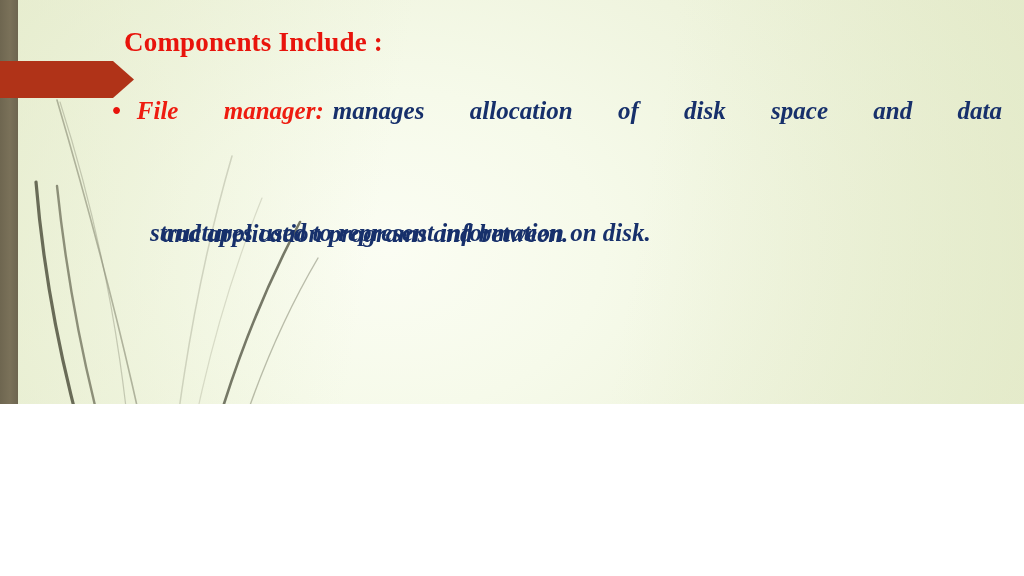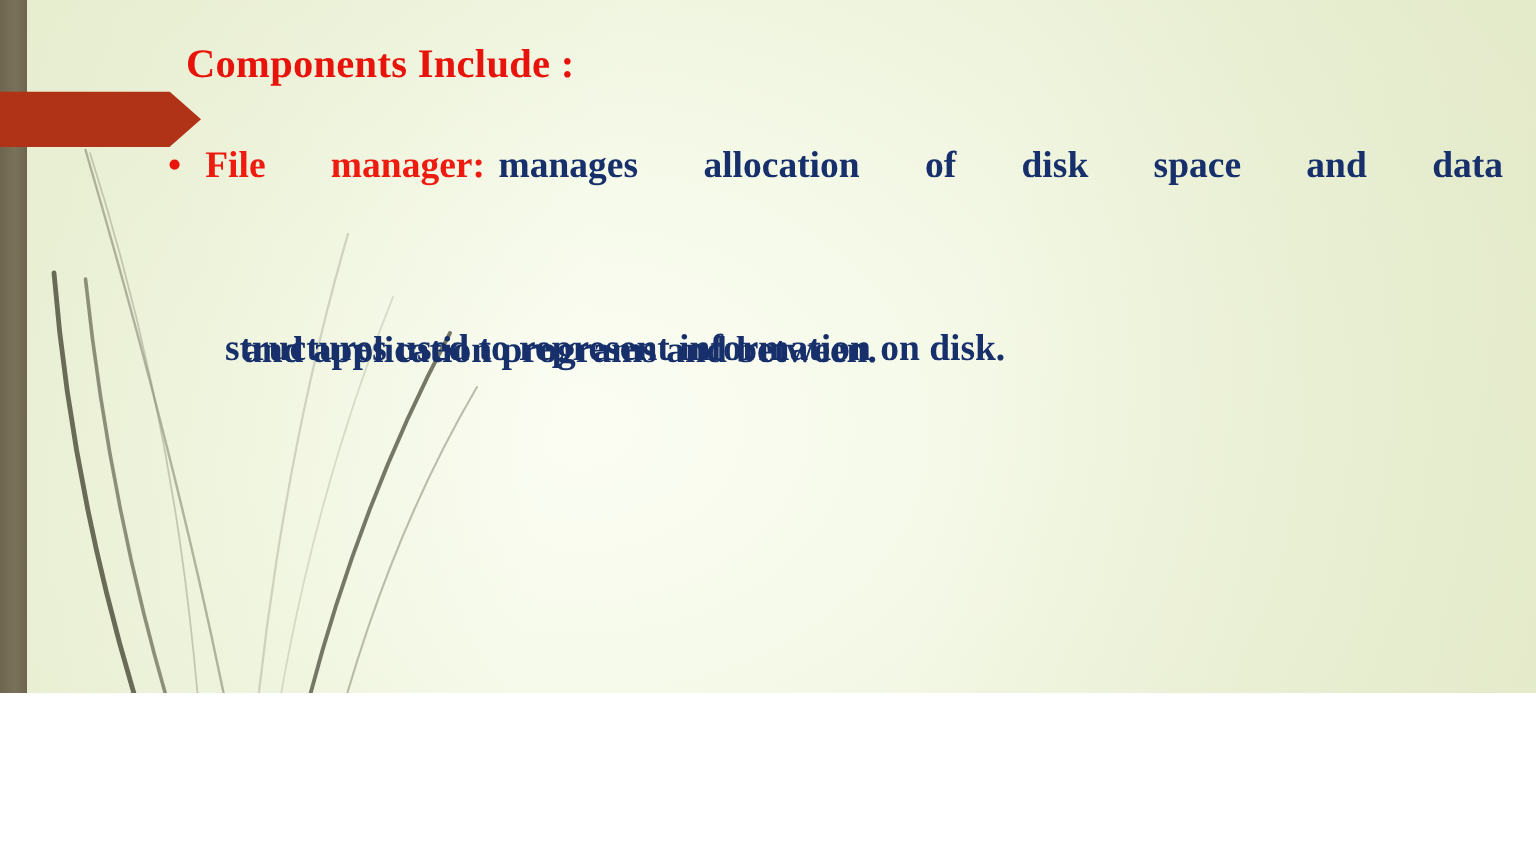--- a/index.html
+++ b/index.html
@@ -9,21 +9,21 @@
   body {
     width: 1024px;
     height: 576px;
     overflow: hidden;
     font-family: "Liberation Serif", "DejaVu Serif", serif;
   }
 
   .slide {
     position: relative;
     width: 1024px;
-    height: 462px;
+    height: 404px;
     overflow: hidden;
     background: #eaeed4;
   }
 
   
   .slide-bg {
     position: absolute;
     inset: 0;
     background:
       radial-gradient(ellipse 820px 620px at 38% 62%,
@@ -90,20 +90,21 @@
 
   .bullet-block {
     position: absolute;
     left: 112px;
     width: 890px;
     color: #17306b;
     font-size: 25px;
     font-weight: bold;
     line-height: 61px;
     text-align: justify;
+    font-style: italic;
   }
   .bullet-block.b1 { top: 80px; }
   .bullet-block.b2 { top: 203px; }
   .bullet-block.b3 { top: 326px; }
 
   .bullet-block p {
     margin: 0;
     text-align: justify;
     text-justify: inter-word;
   }

